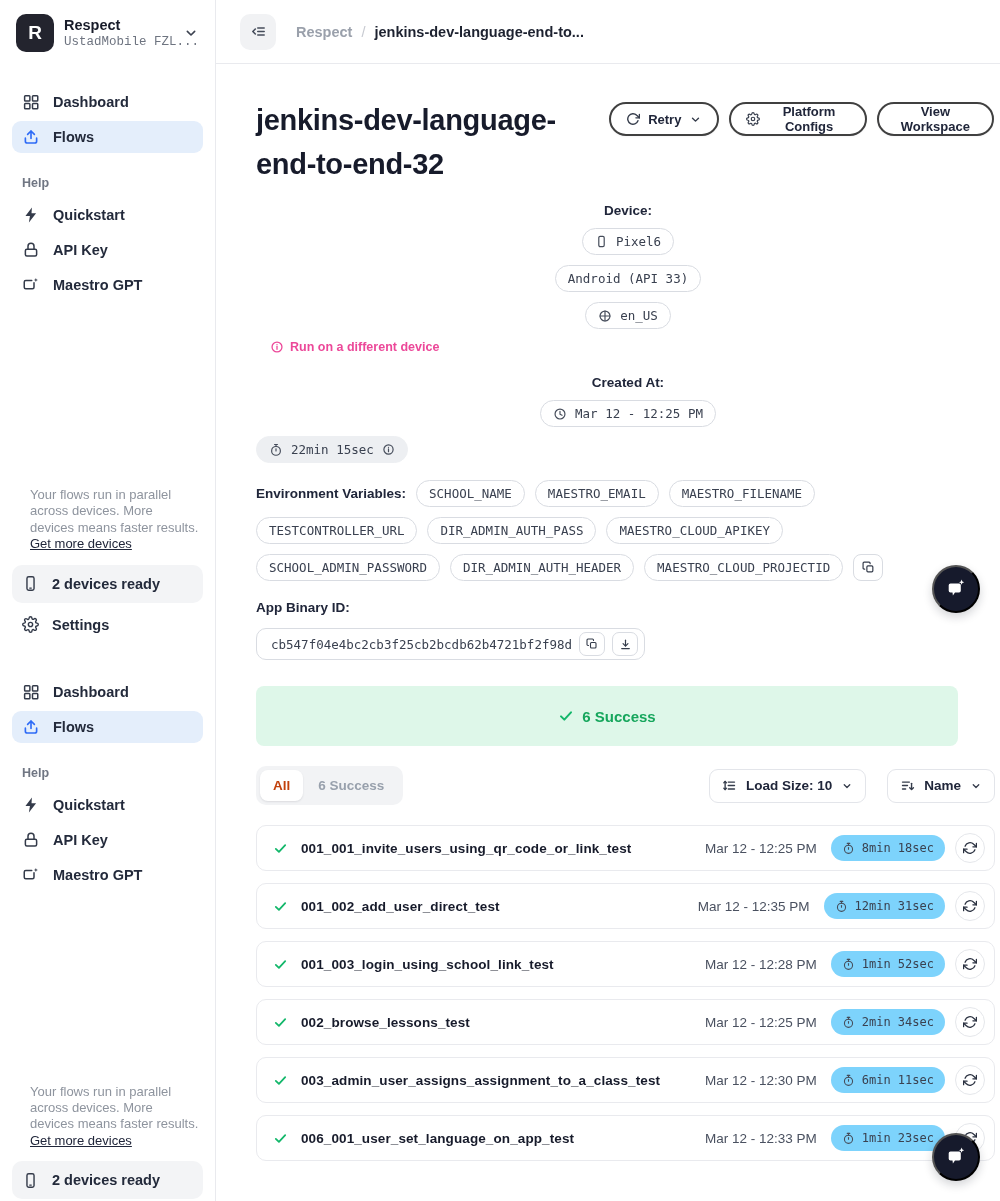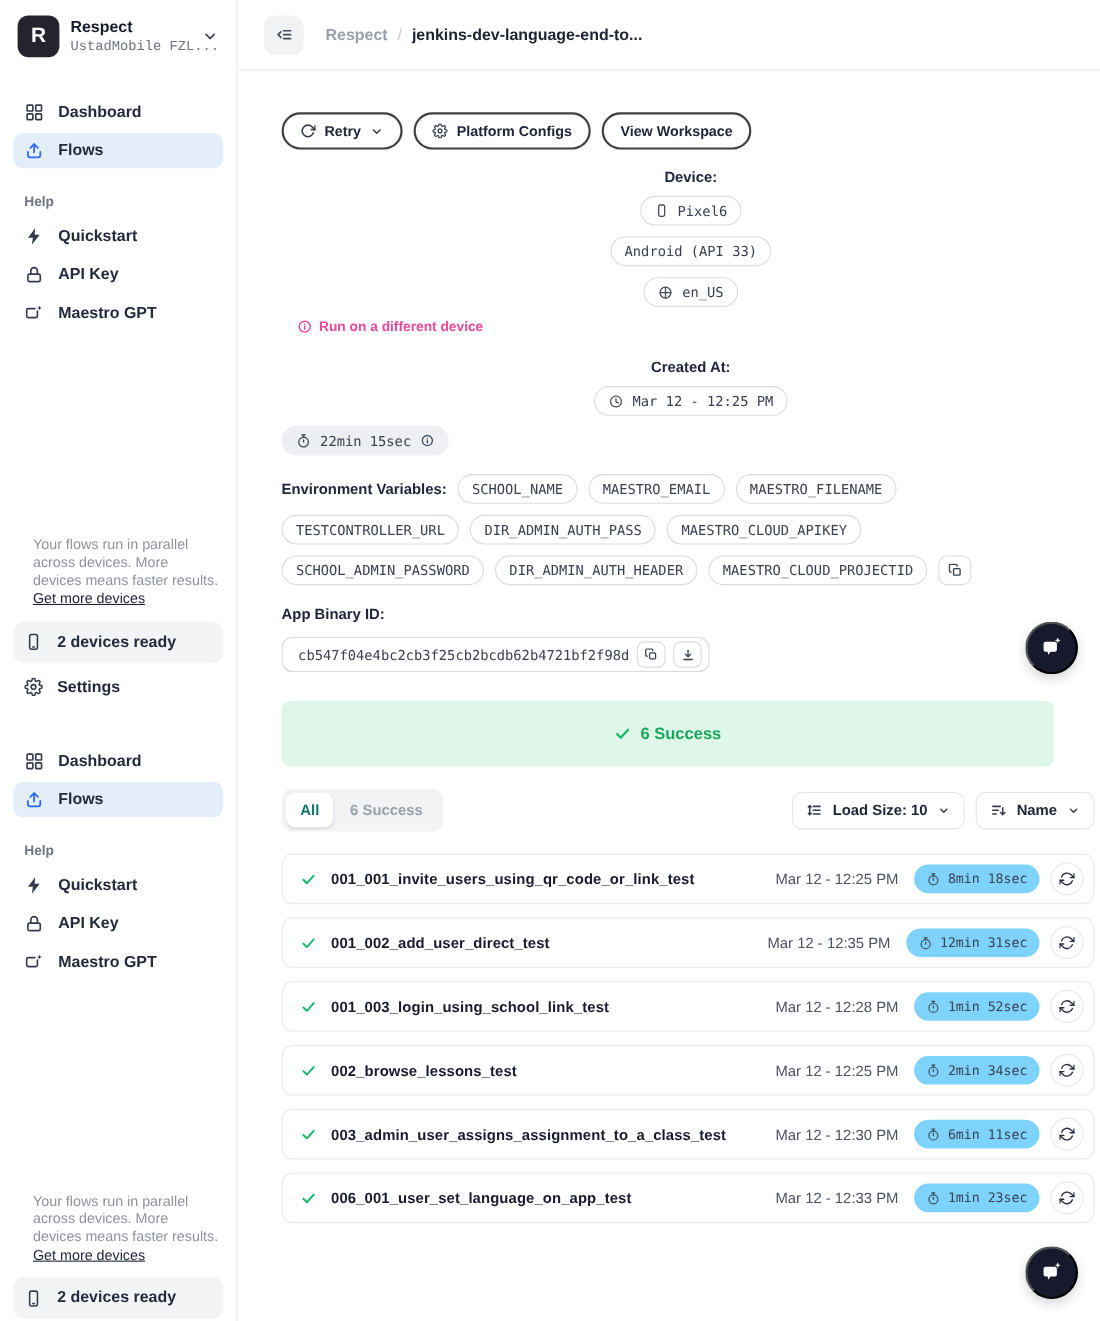--- a/index.html
+++ b/index.html
@@ -58,23 +58,23 @@
   .binary-label { margin-top:19px; font-weight:700; font-size:13.5px; color:#20263a; }
   .binary-chip { margin-top:13px; display:inline-flex; align-items:center; gap:7px; height:32px; padding:0 6px 0 14px; border:1px solid #d9dce2; border-radius:10px; background:#fff; font-family:"DejaVu Sans Mono", monospace; font-size:12.5px; color:#3a4150; }
   .binary-chip .icon-btn { width:26px; height:24px; border-radius:7px; }
 
   .banner { margin-top:26px; width:702px; height:60px; border-radius:8px; background:#def7e9; display:flex; align-items:center; justify-content:center; gap:8px; color:#16a65c; font-weight:700; font-size:15px; }
   .banner .cicon { color:#12b76a; }
 
   .list-area { width:739px; margin-top:20px; }
   .controls-row { display:flex; align-items:center; justify-content:space-between; }
   .segment { background:#f2f3f5; border-radius:10px; padding:4px; display:inline-flex; align-items:center; cursor:pointer; }
-  .seg-active { background:#fff; border-radius:8px; padding:8px 13px; font-weight:700; font-size:13.5px; color:#0f766e; box-shadow:0 1px 2px rgba(16,24,40,.10); }
+  .seg-active { background:#fff; border-radius:8px; padding:8px 13px; font-weight:700; font-size:13.5px; color:#c2410c; box-shadow:0 1px 2px rgba(16,24,40,.10); }
   .seg-idle { padding:8px 15px; color:#98a0ac; font-weight:700; font-size:13.5px; }
-  .dropdowns { display:flex; gap:10px;padding-left:16px; }
+  .dropdowns { display:flex; gap:21px;padding-left:16px; }
   .dropdown { height:34px; border:1px solid #e3e5ea; border-radius:9px; background:#fff; display:inline-flex; align-items:center; gap:9px; padding:0 12px; font-weight:700; font-size:13.5px; color:#20263a; cursor:pointer; font-family:"Liberation Sans",sans-serif; }
   .dropdown .bicon { color:#353c4b; display:grid; place-items:center; }
 
   .rows { margin-top:20px; }
   .trow { height:46px; border:1px solid #e9eaee; border-radius:10px; background:#fff; display:flex; align-items:center; padding:0 9px 0 16px; margin-bottom:12px; cursor:pointer; }
   .trow .cicon { color:#12b76a; }
   .trow-name { flex:1; margin-left:13px; font-weight:700; font-size:13.5px; color:#171b2b; letter-spacing:.1px; }
   .trow-time { color:#4a5160; font-size:13.5px; margin-right:14px; white-space:nowrap; }
   .dur-chip { display:inline-flex; align-items:center; gap:7px; height:26px; padding:0 11px; background:#7dd3fc; border-radius:13px; font-family:"DejaVu Sans Mono", monospace; font-size:12px; color:#3a4150; margin-right:10px; white-space:nowrap; }
   .dur-chip .cicon { color:#454c5a; }
@@ -262,20 +262,21 @@
       <div class="crumbs">
         <span class="crumb-root">Respect</span>
         <span class="crumb-sep">/</span>
         <span class="crumb-cur">jenkins-dev-language-end-to...</span>
       </div>
     </div>
 
     <div class="content">
 
       <div class="header-row">
+        <h1 class="page-title">jenkins-dev-language-end-to-end-32</h1>
         <div class="actions">
           <button class="btn">
             <span class="bicon">
               <svg width="14" height="14" viewBox="0 0 24 24" fill="none" stroke="currentColor" stroke-width="2.4" stroke-linecap="round" stroke-linejoin="round">
                   <polyline points="23 4 23 10 17 10"></polyline>
                   <path d="M20.49 15a9 9 0 1 1-2.12-9.36L23 10"></path>
                 </svg>
             </span>
             <span>Retry</span>
             <span class="bicon">

